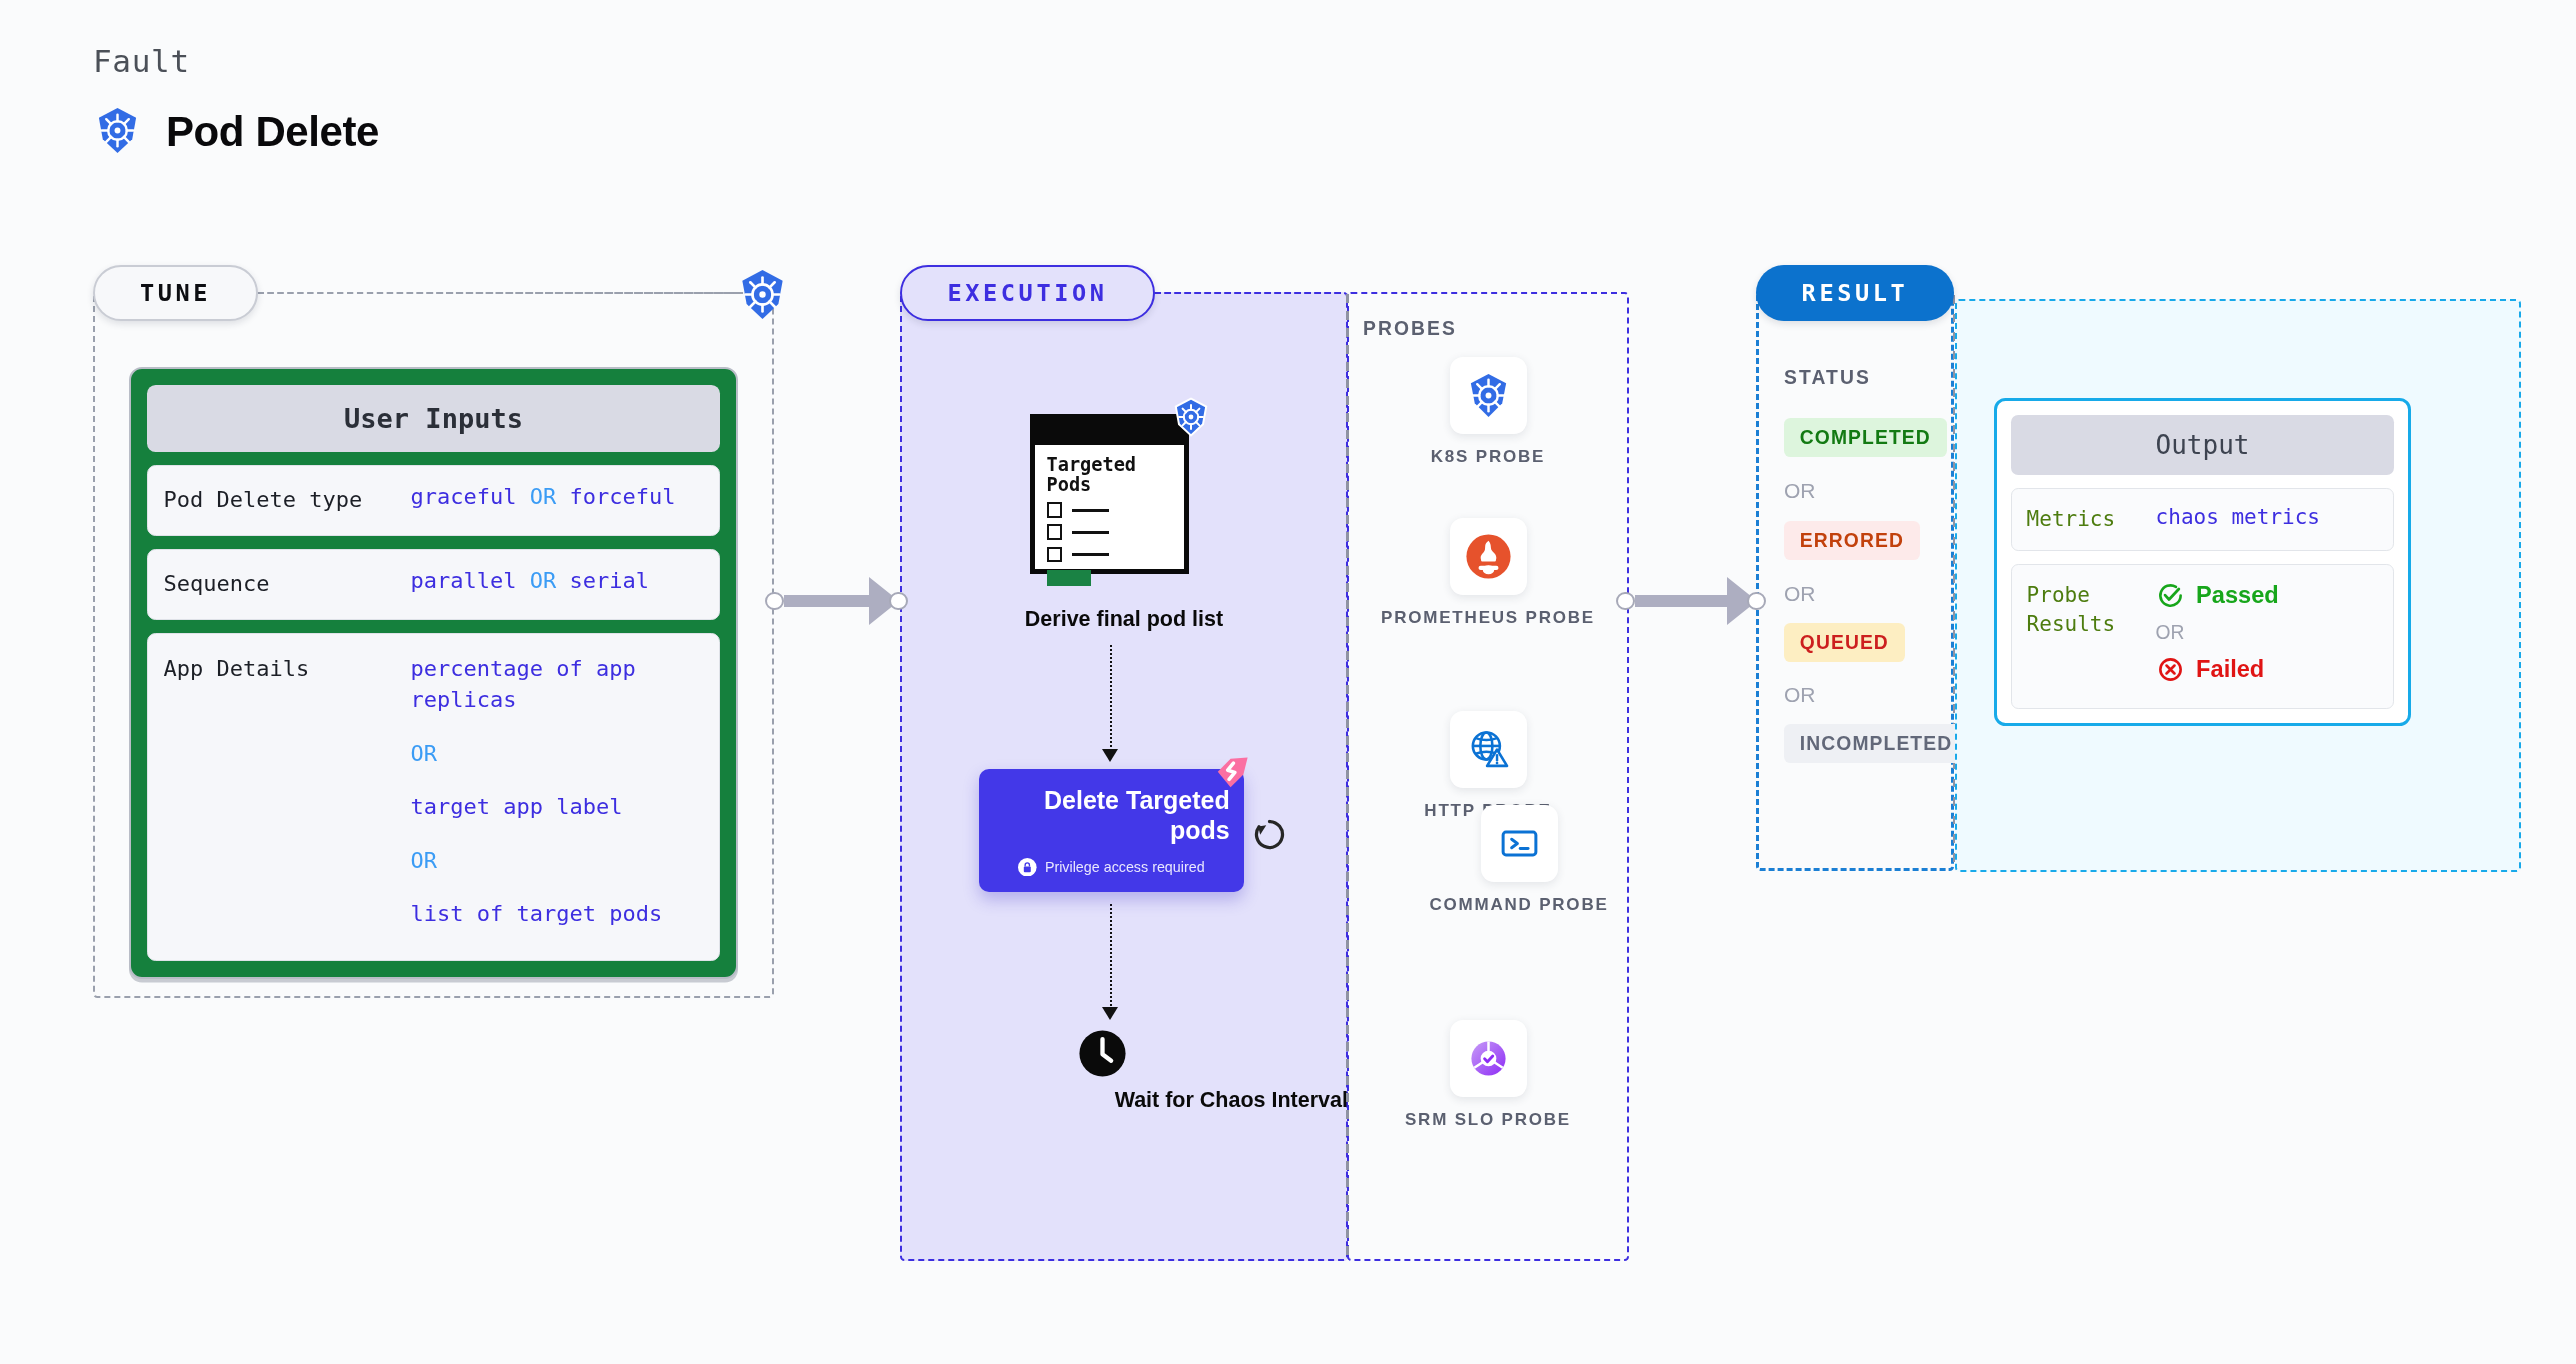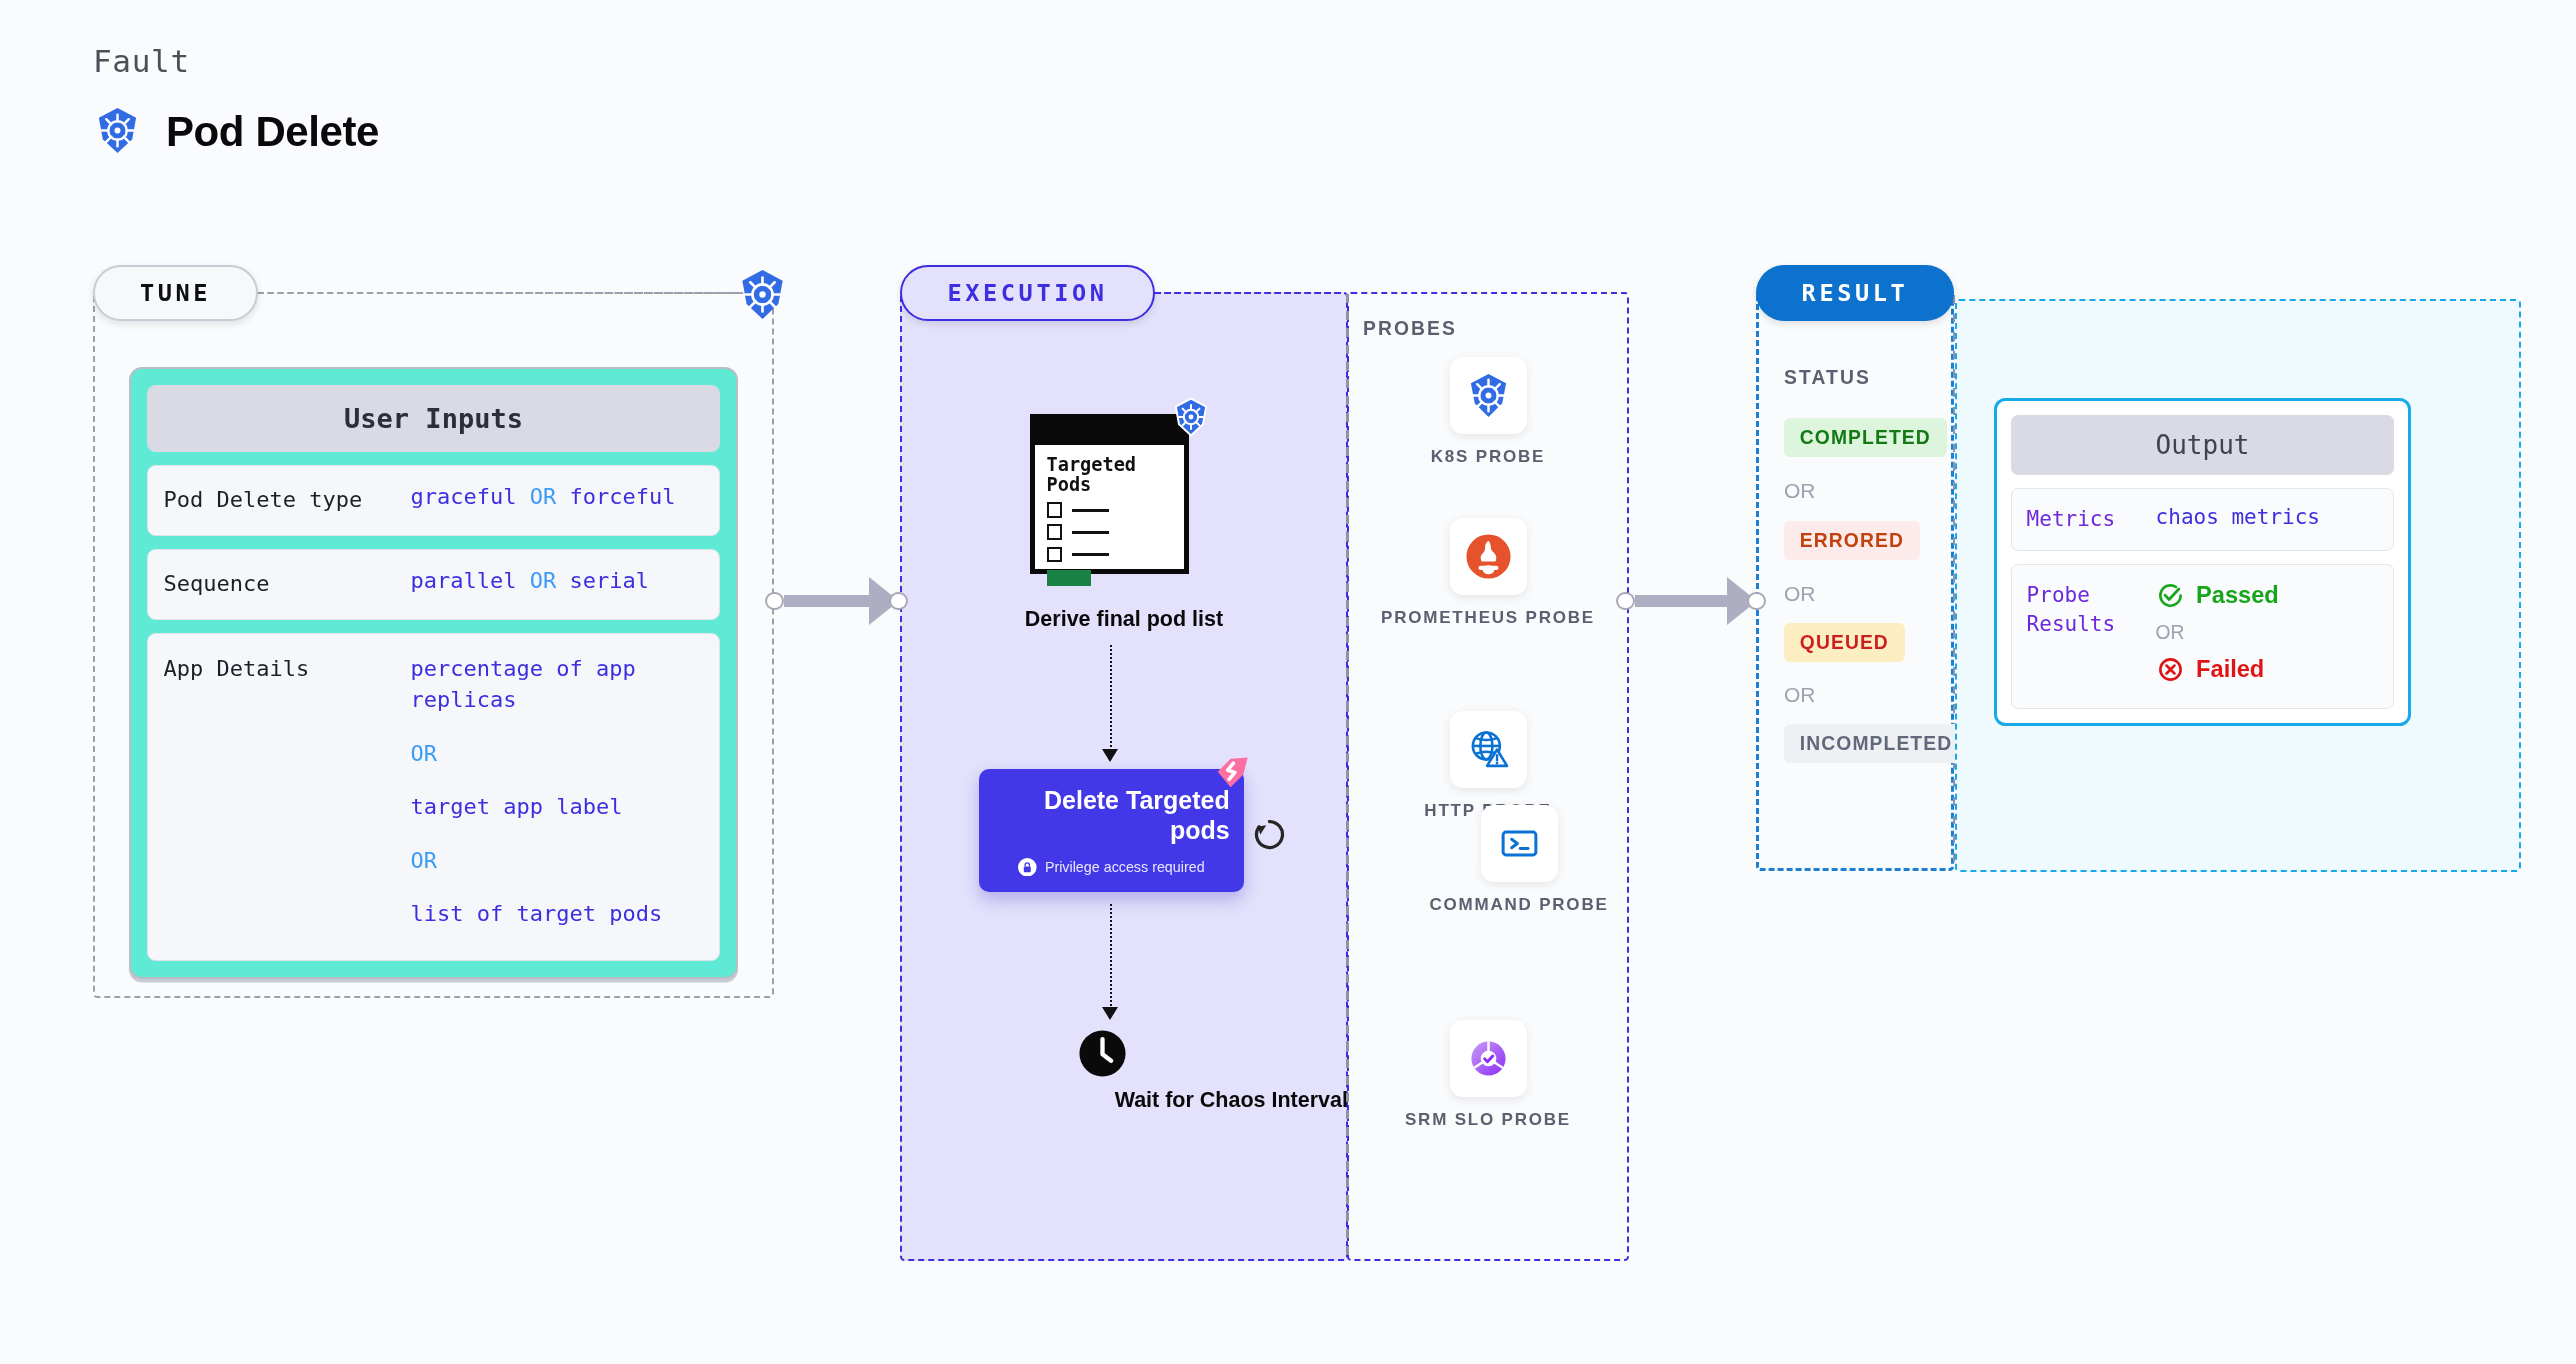--- a/index.html
+++ b/index.html
@@ -36,21 +36,21 @@
     background:#f7f8fa; border:2.1px solid #c9ccd4; color:#0d0e12;
   }
   #k8s-badge-tune{ position:absolute; left:736px; top:268px; width:53px; height:53px; z-index:7;}
   #tune-dash-line{
     position:absolute; left:258px; top:292px; width:481px; height:0;
     border-top:2.9px dashed #9aa0ad;
   }
 
   #user-inputs-card{
     position:absolute; left:129px; top:367px; width:609px;
-    background:#5eead4; border:2.1px solid #b9bdc7; border-radius:13px;
+    background:#15803d; border:2.1px solid #b9bdc7; border-radius:13px;
     box-shadow:0 3.6px 0 rgba(150,155,167,.5);
     padding:15.8px;
   }
   #user-inputs-header{
     background:#d9dae4; border-radius:8.6px; height:67px;
     display:flex; align-items:center; justify-content:center;
     font-family:"DejaVu Sans Mono",monospace; font-size:27px; color:#2b2f38; font-weight:bold;
   }
   .ui-row{
     margin-top:13px; border:1.4px solid #dfe2e8; border-radius:8.6px;
@@ -192,21 +192,21 @@
   #output-header{
     background:#d9dae4; border-radius:7.2px; height:60px;
     display:flex; align-items:center; justify-content:center;
     font-family:"DejaVu Sans Mono",monospace; font-size:26px; color:#3d4350;
   }
   .out-row{
     margin-top:13px; border:1.4px solid #e2e5ea; border-radius:7.2px;
     background:#fafbfd; padding:15.8px 14.3px; display:flex; align-items:flex-start;
     font-family:"DejaVu Sans Mono",monospace; font-size:21px;
   }
-  .out-key{ color:#6d28d9; width:129px; flex:0 0 129px; line-height:1.4;}
+  .out-key{ color:#4d7c0f; width:129px; flex:0 0 129px; line-height:1.4;}
   .out-val{ color:#3d2ee0;}
   .out-res{ display:flex; flex-direction:column; gap:11.5px;}
   .res-line{ display:flex; align-items:center; gap:11.5px; font-size:23.6px; font-weight:bold;
              font-family:"Liberation Sans",sans-serif;}
   .res-or{ color:#9ea2b0; font-size:19.3px; font-family:"Liberation Sans",sans-serif;}
 </style>
 </head>
 <body>
 
 <div id="header">

